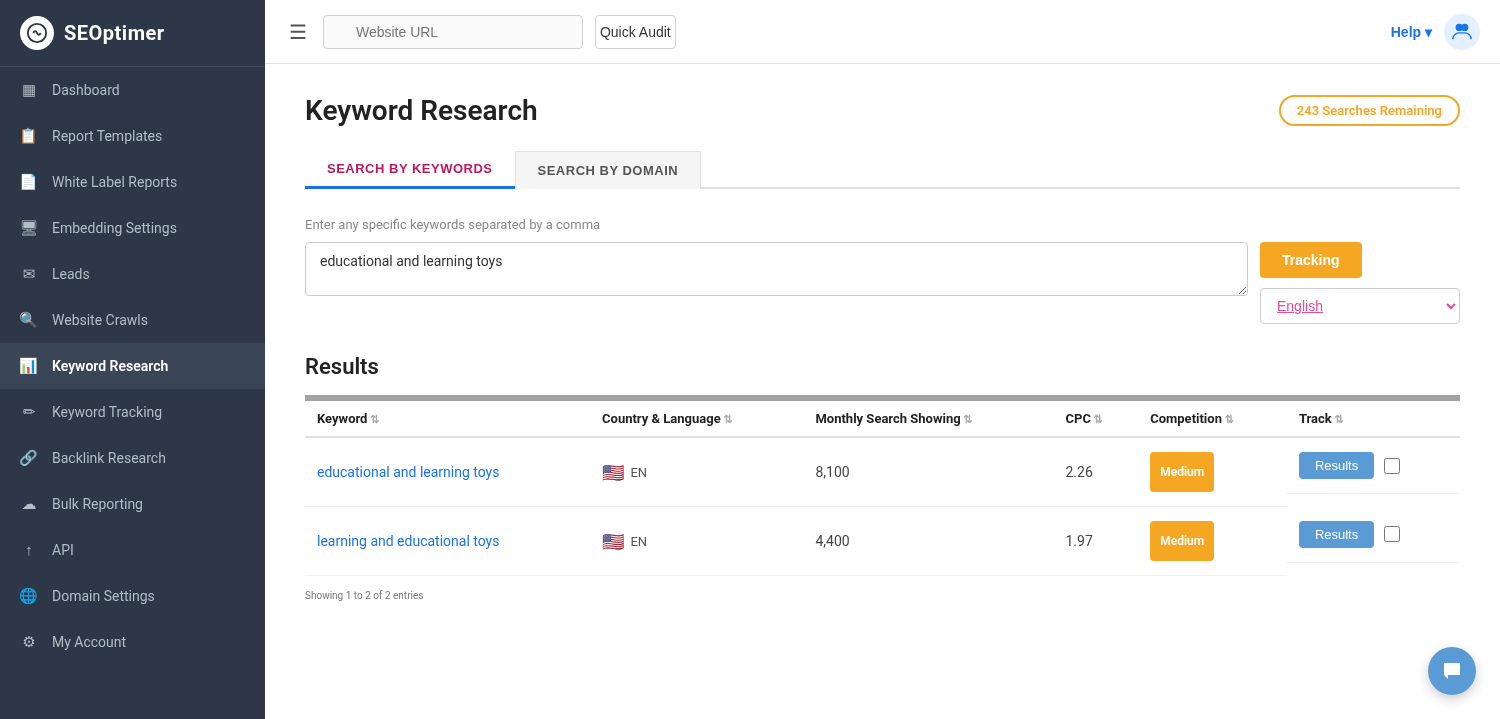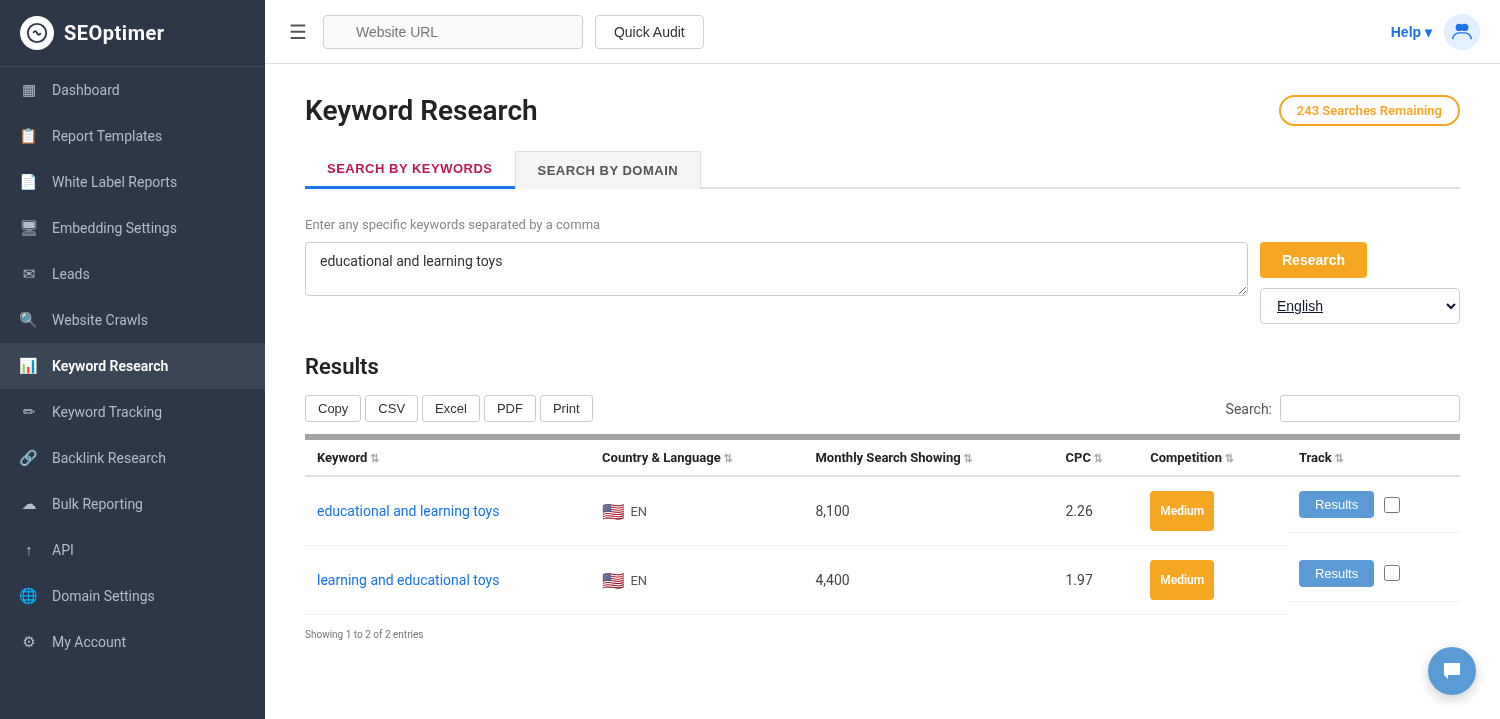--- a/index.html
+++ b/index.html
@@ -81,21 +81,21 @@
       font-size: 14px;
       color: #999;
       width: 260px;
       outline: none;
       background: #fafafa;
     }
     #quick-audit-btn {
       background: #fff;
       border: 1px solid #d0d0d0;
       border-radius: 4px;
-      padding: 8px 18px;
+      padding: 8px 4px;
       font-size: 14px;
       color: #333;
       cursor: pointer;
       font-weight: 500;
     }
     #header-spacer { flex: 1; }
     #help-btn {
       background: none; border: none; cursor: pointer;
       font-size: 14px; color: #1a73e8; font-weight: 600;
       display: flex; align-items: center; gap: 4px;
@@ -211,21 +211,21 @@
       padding: 10px 22px;
       font-size: 14px;
       font-weight: 600;
       cursor: pointer;
     }
     #language-select {
       border: 1px solid #ccc;
       border-radius: 4px;
       padding: 8px 12px;
       font-size: 14px;
-      color: #0f172a;
+      color: #ec4899;
       background: #fff;
       cursor: pointer;
       min-width: 200px;
       outline: none;
       text-decoration: underline;
     }
 
     
     #results-section { margin-top: 30px; }
     #results-title {
@@ -438,43 +438,30 @@
       <button class="tab-btn active">SEARCH BY KEYWORDS</button>
       <button class="tab-btn inactive">SEARCH BY DOMAIN</button>
     </div>
 
     <div id="input-label">Enter any specific keywords separated by a comma</div>
 
     <div id="keyword-row">
       <textarea id="keyword-textarea" rows="2" style="">educational and learning toys</textarea>
       <div id="right-controls">
         <div id="country-row">
-          <button id="research-btn">Research</button>
+          <button id="research-btn">Tracking</button>
         </div>
         <select id="language-select">
         <option value="English">English</option><option value="Spanish">Spanish</option><option value="French">French</option><option value="German">German</option></select>
       </div>
     </div>
 
     <div id="results-section">
       <h2 id="results-title">Results</h2>
 
-      <div id="table-controls">
-        <div id="export-btns">
-        <button class="export-btn">Copy</button>
-            <button class="export-btn">CSV</button>
-            <button class="export-btn">Excel</button>
-            <button class="export-btn">PDF</button>
-            <button class="export-btn">Print</button>
-          </div>
-        <div id="search-row">
-          <span>Search:</span>
-          <input id="table-search" type="text" style="">
-        </div>
-      </div>
 
       <table id="results-table">
         <thead>
           <tr id="table-header-row">
           <th class="sort-icon">Keyword</th>
               <th class="sort-icon">Country &amp; Language</th>
               <th class="sort-icon">Monthly Search Showing</th>
               <th class="sort-icon">CPC</th>
               <th class="sort-icon">Competition</th>
               <th class="sort-icon">Track</th>

